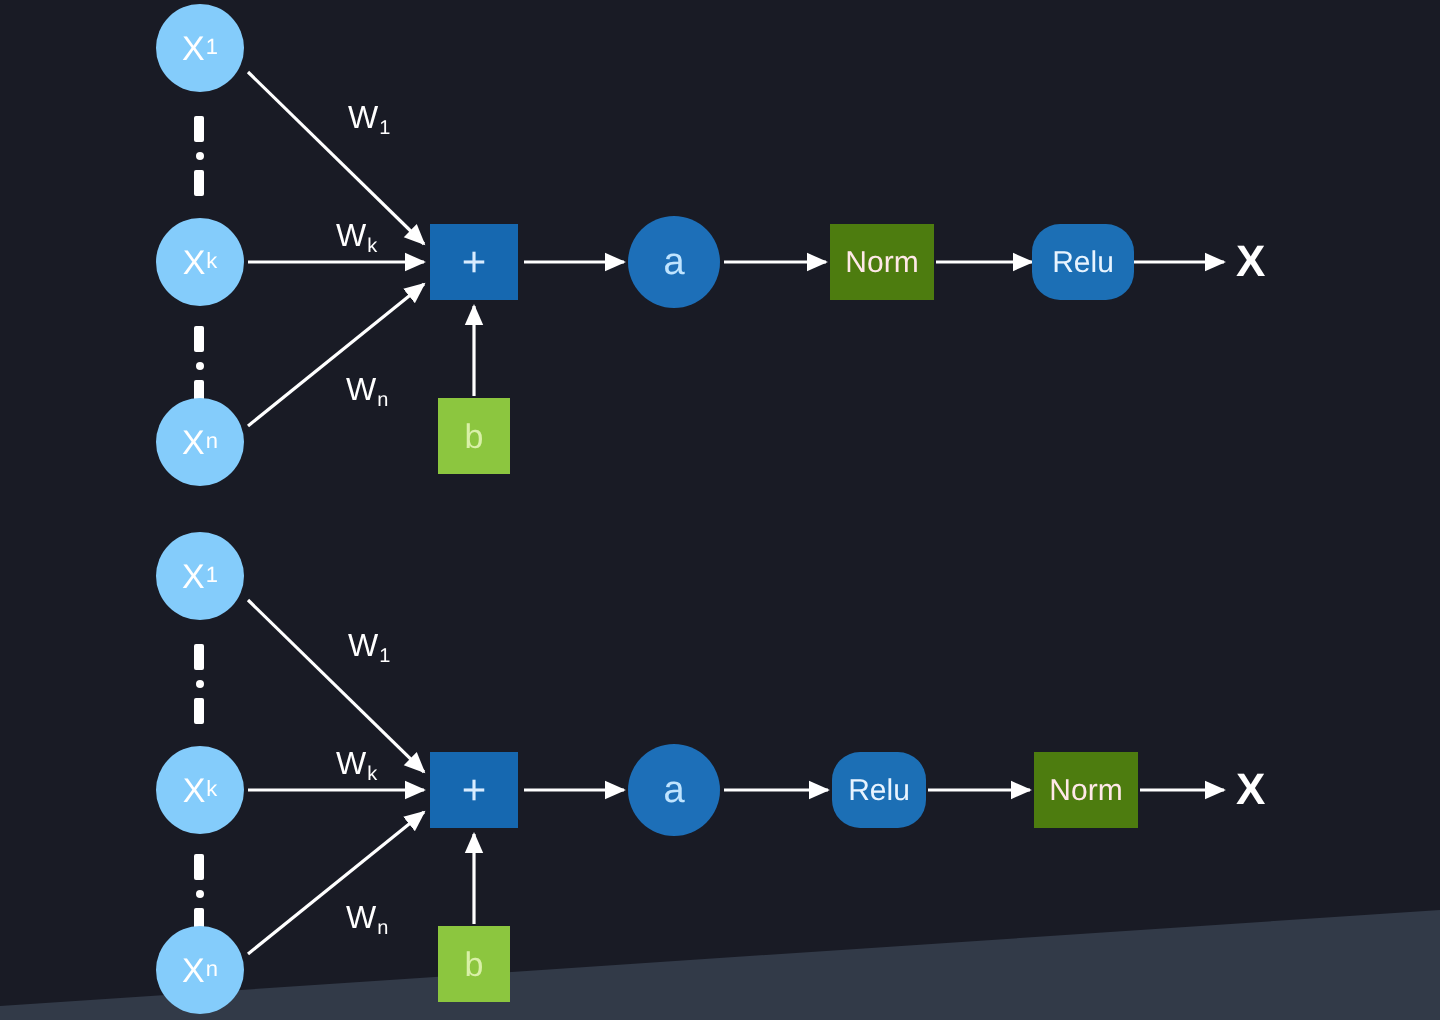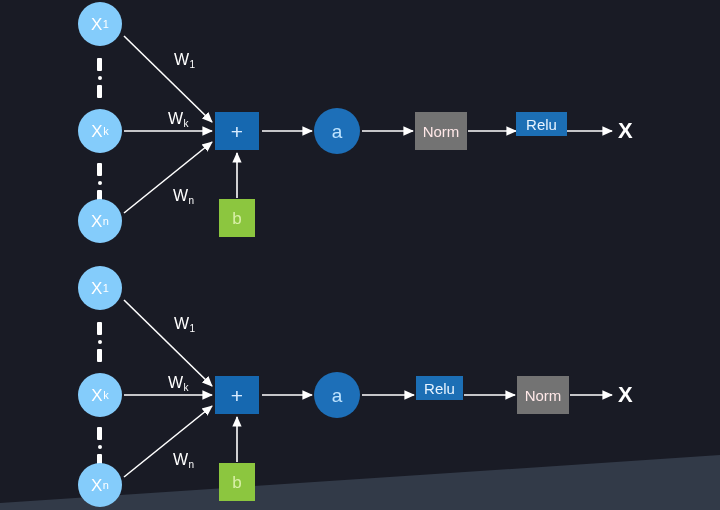--- a/index.html
+++ b/index.html
@@ -62,28 +62,29 @@
   }
   
   .box-plus {
     width: 44px;
     height: 38px;
     background: #1668b0;
     color: #d8ecff;
     font-size: 21px;
   }
   .box-blue {
-    height: 24px;
+    height: 38px;
     background: #1c6fb5;
     color: #e8f4ff;
     font-size: 15px;
+    border-radius: 14px;
   }
   .box-red {
     height: 38px;
-    background: #737373;
+    background: #4d7c0f;
     color: #ffe8e8;
     font-size: 15px;
   }
   .box-green {
     width: 36px;
     height: 38px;
     background: #8cc63f;
     color: #d9f0a8;
     font-size: 17px;
   }

